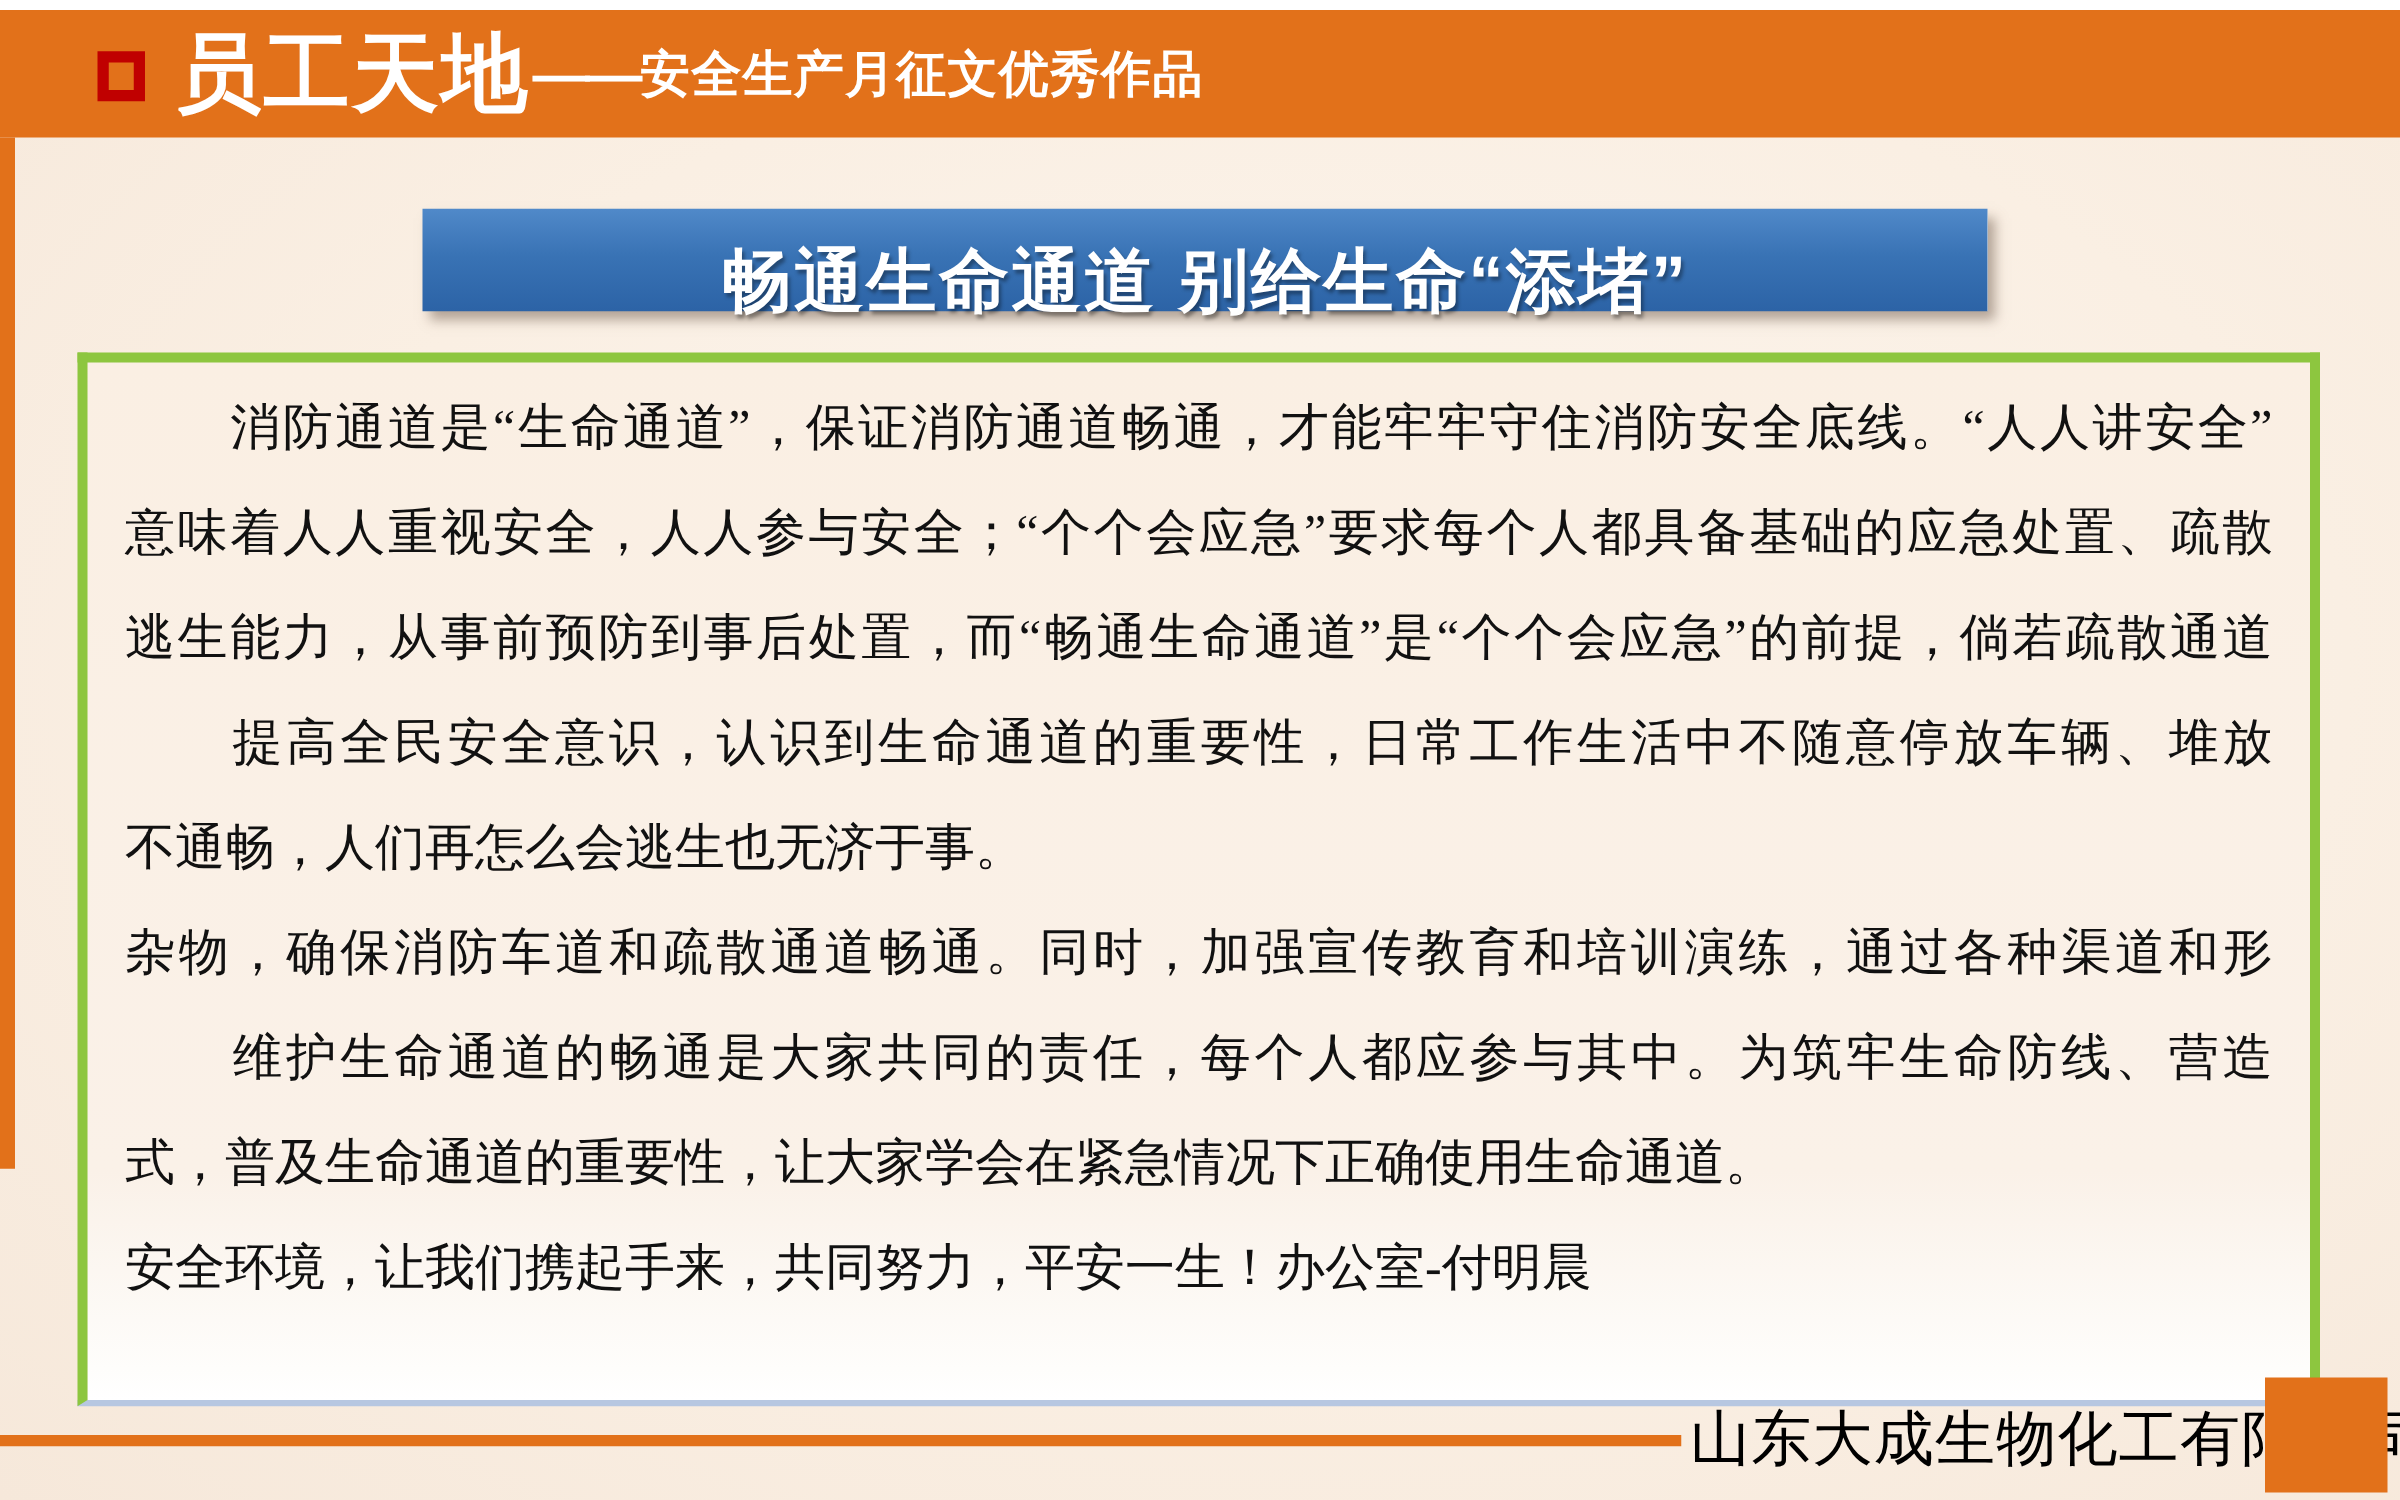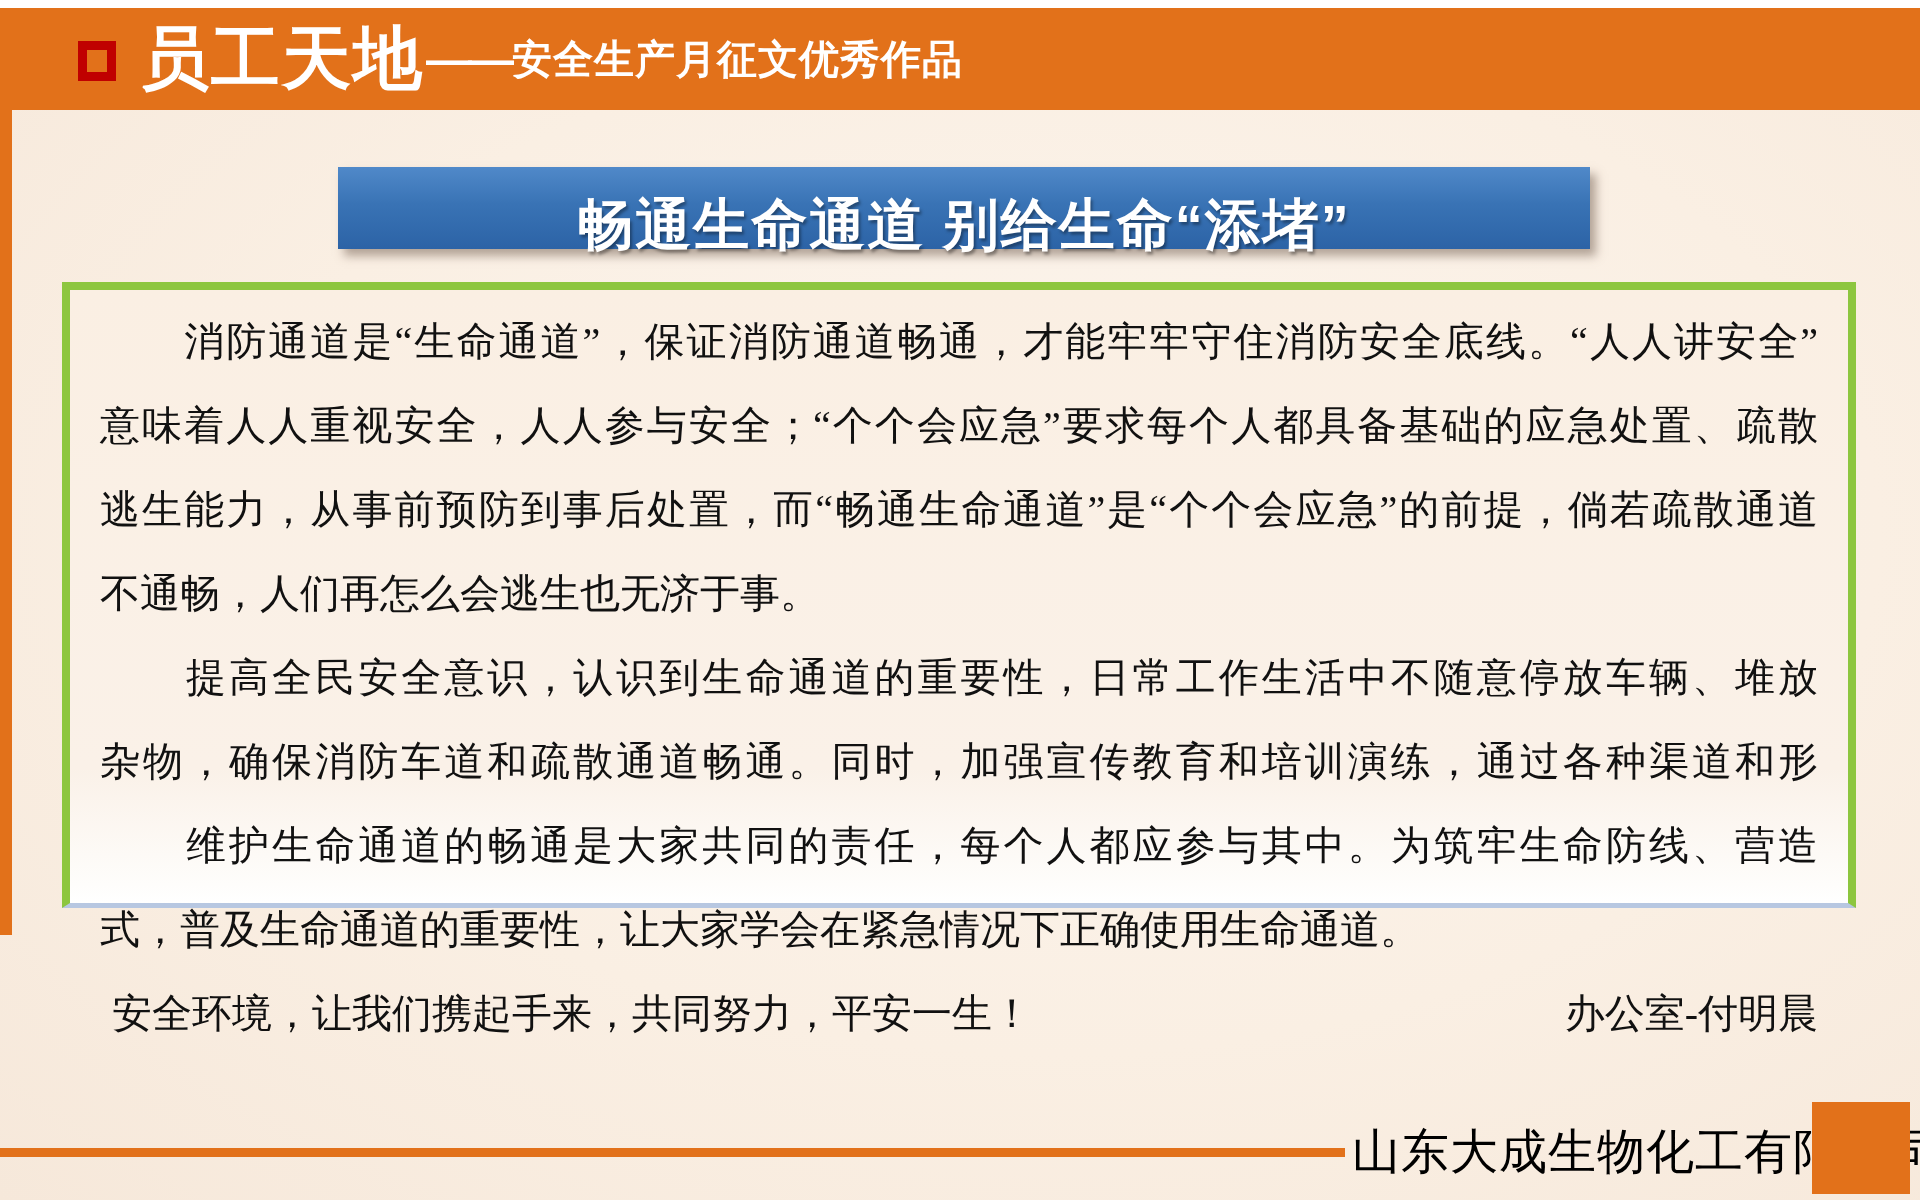--- a/index.html
+++ b/index.html
@@ -25,30 +25,30 @@
     position:absolute;left:338px;top:167px;width:1252px;height:82px;
     background:linear-gradient(180deg,#5089c9 0%,#3973b5 45%,#2c63a6 100%);
     box-shadow:6px 7px 9px rgba(110,90,75,0.5);
     display:flex;align-items:center;justify-content:center;
   }
   .banner span{
     color:#fff;font-size:56px;font-weight:bold;letter-spacing:2px;
     text-shadow:2px 3px 3px rgba(0,0,0,0.35);white-space:nowrap;margin-top:36px;
   }
   .content-box{
-    position:absolute;left:62px;top:282px;width:1794px;height:626px;box-sizing:border-box;
+    position:absolute;left:62px;top:282px;width:1794px;height:843px;box-sizing:border-box;
     border:8px solid #8dc63f;border-bottom:5px solid #b7c7e1;
     background:linear-gradient(180deg,#faefe3 0%,#faf1e8 78%,#fefdfb 97%,#ffffff 100%);
     padding:10px 30px;
     font-family:"Liberation Serif","DejaVu Serif",serif;
     font-size:40px;color:#111;
   }
   .line{height:84px;line-height:84px;white-space:nowrap;text-align:left;}
   .line.fill{text-align:justify;text-align-last:justify;}
-  .line.flex{display:flex;justify-content:space-between;margin-left:12px;}
+  .line.flex{display:flex;justify-content:flex-start;}
   .line.flex span{white-space:nowrap;}
   .footer-rule{position:absolute;left:0;top:1148px;width:1345px;height:9px;background:#e2711a;}
   .company{
     position:absolute;left:1352px;top:1125px;height:54px;line-height:54px;
     font-size:48px;color:#000;font-weight:500;letter-spacing:1px;white-space:nowrap;
   }
   .corner-block{position:absolute;left:1812px;top:1102px;width:98px;height:92px;background:#e2711a;}
 </style>
 </head>
 <body>
@@ -65,22 +65,22 @@
 <div class="left-strip"></div>
 
 <div class="banner">
   <span>畅通生命通道 别给生命“添堵”</span>
 </div>
 
 <div class="content-box">
   <div class="line fill">　　消防通道是“生命通道”，保证消防通道畅通，才能牢牢守住消防安全底线。“人人讲安全”</div>
   <div class="line fill">意味着人人重视安全，人人参与安全；“个个会应急”要求每个人都具备基础的应急处置、疏散</div>
   <div class="line fill">逃生能力，从事前预防到事后处置，而“畅通生命通道”是“个个会应急”的前提，倘若疏散通道</div>
+  <div class="line fill">　　提高全民安全意识，认识到生命通道的重要性，日常工作生活中不随意停放车辆、堆放</div>
   <div class="line">不通畅，人们再怎么会逃生也无济于事。</div>
-  <div class="line fill">　　提高全民安全意识，认识到生命通道的重要性，日常工作生活中不随意停放车辆、堆放</div>
   <div class="line fill">杂物，确保消防车道和疏散通道畅通。同时，加强宣传教育和培训演练，通过各种渠道和形</div>
   <div class="line fill">　　维护生命通道的畅通是大家共同的责任，每个人都应参与其中。为筑牢生命防线、营造</div>
   <div class="line">式，普及生命通道的重要性，让大家学会在紧急情况下正确使用生命通道。</div>
   <div class="line flex">
     <span>安全环境，让我们携起手来，共同努力，平安一生！</span>
     <span class="sig">办公室-付明晨</span>
   </div>
 </div>
 
 <div class="footer-rule"></div>

